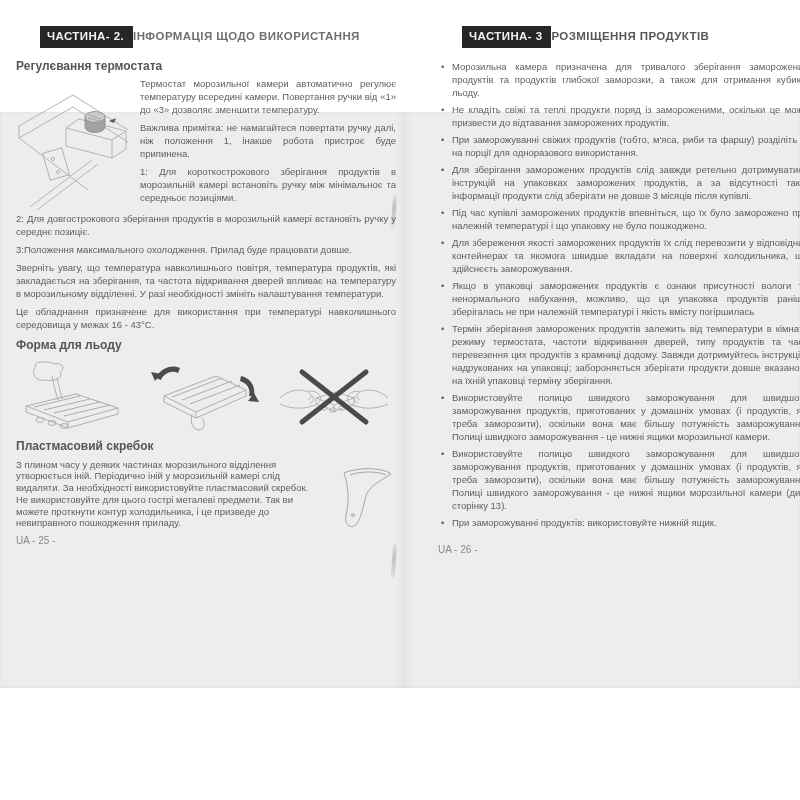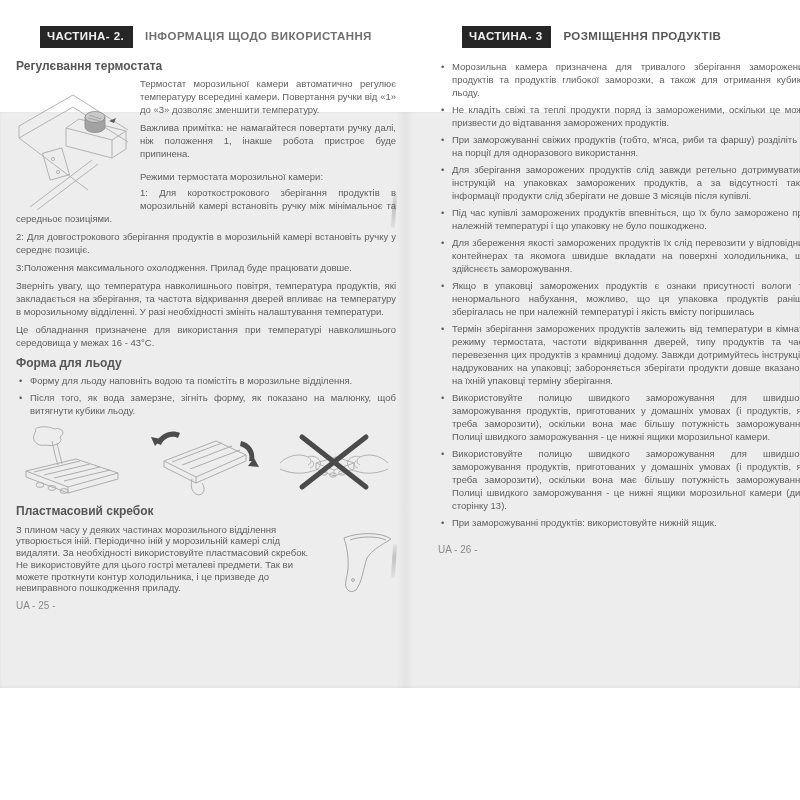--- a/index.html
+++ b/index.html
@@ -32,21 +32,21 @@
   .page-left{left:16px;width:380px;}
   .page-right{left:438px;width:370px;}
 
   .sec-header{display:flex;align-items:center;margin-bottom:12px;padding-left:24px;}
   .sec-badge{
     background:#262626;color:#f2f2f2;font-weight:bold;
     font-size:11.5px;line-height:1;padding:5px 9px 5px 7px;letter-spacing:.4px;
     white-space:nowrap;
   }
   .sec-title{
-    font-weight:bold;font-size:11.5px;letter-spacing:.4px;margin-left:12px;
+    font-weight:bold;font-size:11.5px;letter-spacing:.4px;margin-left:0;
     white-space:nowrap;
   }
   .page-left .sec-title{color:#707070;}
   .page-right .sec-title{color:#575757;}
 
   .subhead{
     font-weight:bold;color:#565656;font-size:12px;margin:0 0 4px 0;
   }
   p.body{margin:0 0 5px 0;text-align:justify;}
   p.center-note{margin:10px 0 3px 0;}
@@ -117,34 +117,29 @@
         <g>
           <path d="M69 27 L69 37 A10 5.5 0 0 0 89 37 L89 27 Z" fill="#a2a2a2" stroke="#8a8a8a" stroke-width="0.8"></path>
           <ellipse cx="79" cy="27" rx="10" ry="5.5" fill="#c9c9c9" stroke="#8a8a8a" stroke-width="0.8"></ellipse>
           <path d="M73 25 L85 29 M72 28 L84 31" stroke="#9c9c9c" stroke-width="0.8"></path>
           <path d="M93 31 l7 -3 l-2 5 z" fill="#5a5a5a"></path>
         </g>
       </svg>
     </div>
     <p class="body">Термостат морозильної камери автоматично регулює температуру всередині камери.  Повертання ручки від «1» до «3» дозволяє зменшити температуру.</p>
     <p class="body">Важлива примітка: не намагайтеся повертати ручку далі, ніж положення 1, інакше робота пристроє буде припинена.</p>
-    <p class="body center-note">Режими термостата морозильної камери:</p>
     <p class="body">1:  Для  короткострокового  зберігання  продуктів в морозильній камері встановіть ручку між мінімальноє та середньоє позиціями.</p>
     <div class="clear"></div>
     <p class="body">2: Для довгострокового зберігання продуктів в морозильній камері встановіть ручку у середнє позиціє.</p>
     <p class="body">3:Положення максимального охолодження. Прилад буде працювати довше.</p>
     <p class="body">Зверніть увагу, що температура навколишнього повітря, температура продуктів, які закладається на зберігання, та частота відкривання дверей впливає на температуру в морозильному відділенні.  У разі необхідності змініть налаштування температури.</p>
     <p class="body">Це обладнання призначене для використання при температурі навколишнього середовища у межах 16 - 43°С.</p>
   </div>
 
   <div class="subhead" style="margin-top:8px;">Форма для льоду</div>
-  <ul class="bullets">
-      <li>Форму для льоду наповніть водою та помістіть в морозильне відділення.</li>
-      <li>Після того, як вода замерзне, зігніть форму, як показано на малюнку, щоб витягнути кубики льоду.</li>
-    </ul>
 
   <div class="ice-figures">
     <svg width="108" height="72" viewBox="0 0 108 72">
       <g stroke="#adadad" fill="none" stroke-width="1">
         <path d="M18 6 C14 2 30 0 36 4 C44 2 48 8 42 12 C46 18 36 22 28 20 C18 22 12 14 18 6 Z"></path>
         <path d="M34 16 C36 26 38 34 40 40 M39 18 C41 27 43 34 44 39"></path>
         <path d="M8 46 L58 34 L100 48 L50 62 Z"></path>
         <path d="M8 46 L8 52 L50 68 L50 62 M100 48 L100 54 L50 68"></path>
         <path d="M16 47 L62 36 M26 50 L72 39 M36 53 L82 42 M46 56 L92 45"></path>
         <ellipse cx="22" cy="60" rx="4" ry="2.4"></ellipse>

